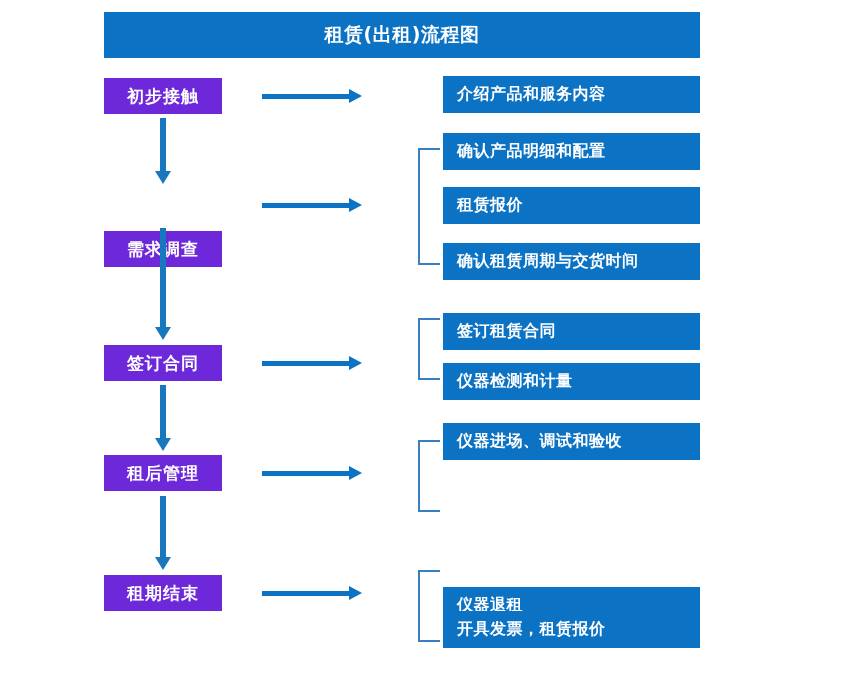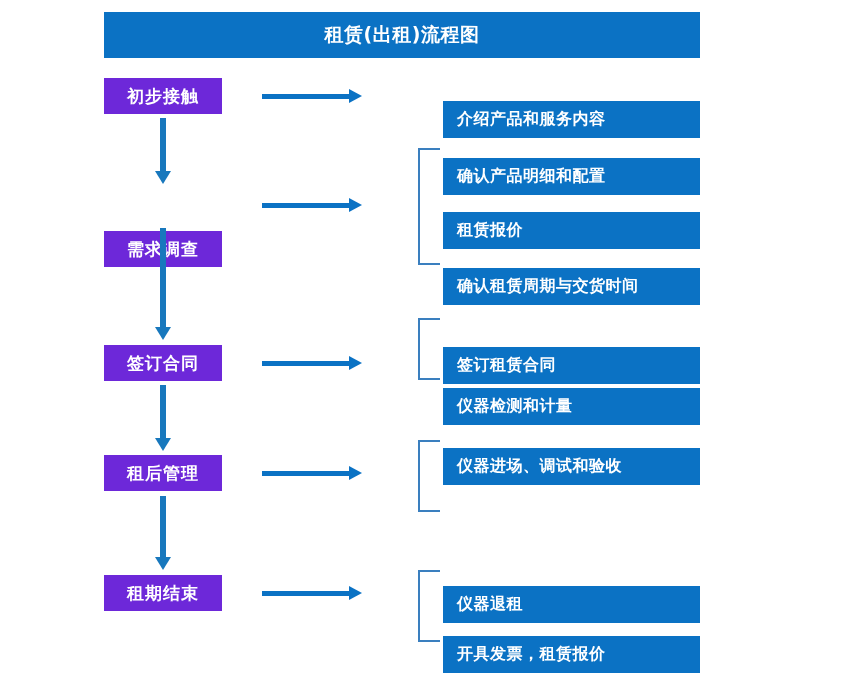--- a/index.html
+++ b/index.html
@@ -57,21 +57,20 @@
     height: 37px;
     background: #0b72c4;
     color: #ffffff;
     display: flex;
     align-items: center;
     font-size: 16px;
     font-weight: bold;
     padding-left: 14px;
     box-sizing: border-box;
     letter-spacing: 0.5px;
-    margin-top: 25px;
   }
   
   .h-arrow {
     position: absolute;
     left: 262px;
     width: 100px;
     height: 14px;
   }
   .h-arrow .shaft {
     position: absolute;
@@ -188,24 +187,24 @@
   <div class="bracket" style="top:570px; height:72px;"></div>
 
   <div class="detail-box" style="top:76px;">介绍产品和服务内容</div>
 
   <div class="detail-box" style="top:133px;">确认产品明细和配置</div>
 
   <div class="detail-box" style="top:187px;">租赁报价</div>
 
   <div class="detail-box" style="top:243px;">确认租赁周期与交货时间</div>
 
-  <div class="detail-box" style="top:322px;">签订租赁合同</div>
+  <div class="detail-box" style="top:313px;">签订租赁合同</div>
 
   <div class="detail-box" style="top:423px;">仪器进场、调试和验收</div>
 
   <div class="detail-box" style="top:363px;">仪器检测和计量</div>
 
 
-  <div class="detail-box" style="top:561px;">仪器退租</div>
+  <div class="detail-box" style="top:587px;">仪器退租</div>
 
   <div class="detail-box" style="top:611px;">开具发票，租赁报价</div>
 
 </div>
 
 </body></html>

